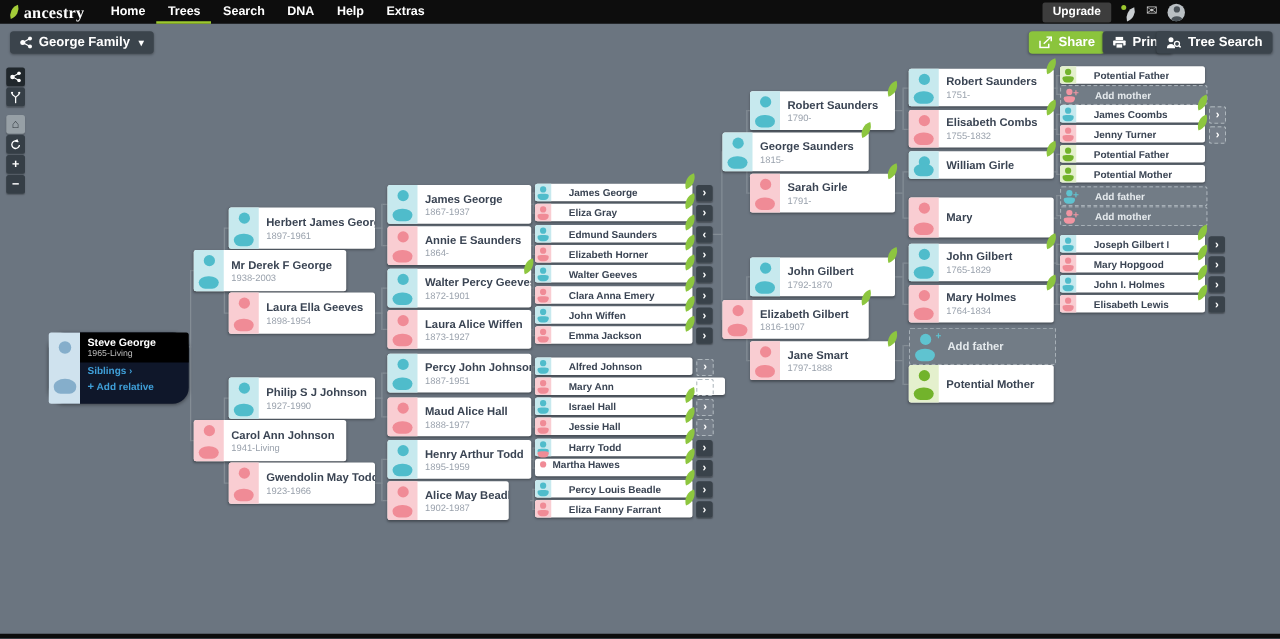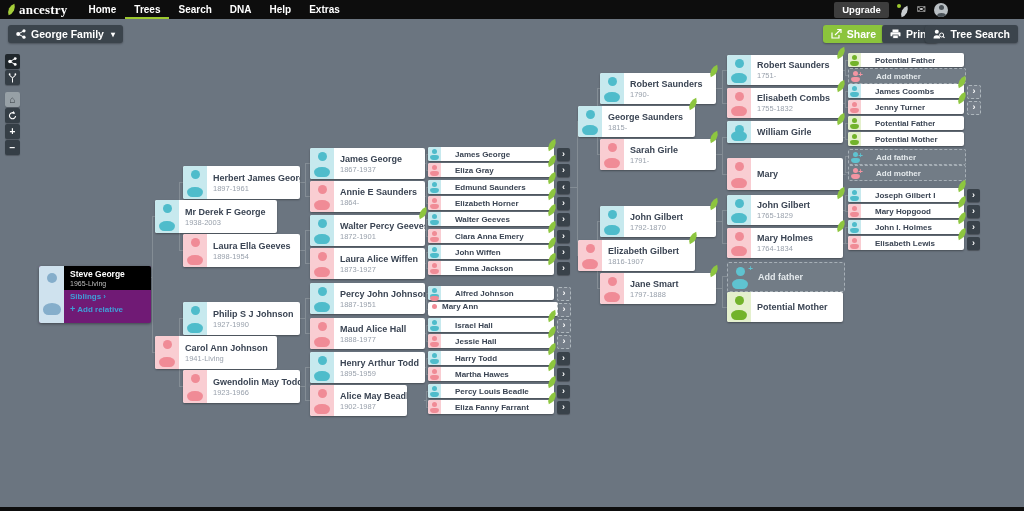--- a/index.html
+++ b/index.html
@@ -59,21 +59,21 @@
   .add-female{--ab:transparent;--sc:#f295a2;}
   .dashed{background:rgba(255,255,255,.05);border:1px dashed #a7b0b7;box-shadow:none;}
   .dashed .nm{color:#e4e9ec;}
   .avplus{position:absolute;right:-1px;top:1px;font-size:8px;font-weight:bold;color:var(--sc);}
   
   .leaf{position:absolute;right:-3px;top:-7px;width:10px;height:10px;background:#8dc63f;border-radius:100% 0 100% 0;transform:rotate(-18deg);z-index:6;cursor:pointer;}
   
   .xbtn{position:absolute;width:13px;height:13px;background:#39424a;border-radius:2px;color:#fff;font-size:9px;font-weight:bold;text-align:center;line-height:12px;z-index:6;box-shadow:0 1px 1px rgba(0,0,0,.3);cursor:pointer;}
   .xdash{background:rgba(255,255,255,.08);border:1px dashed #aeb7bd;width:12px;height:12px;line-height:10px;box-shadow:none;}
   
-  .focus-card{position:absolute;left:39px;top:266px;width:112px;height:57px;background:#701a75;border-radius:2px;box-shadow:0 1px 3px rgba(0,0,0,.4);display:flex;z-index:7;cursor:pointer;}
+  .focus-card{position:absolute;left:39px;top:266px;width:112px;height:57px;background:#0f172a;border-radius:13px;box-shadow:0 1px 3px rgba(0,0,0,.4);display:flex;z-index:7;cursor:pointer;}
   .f-av{flex:0 0 25px;background:#cfe2ee;position:relative;border-radius:2px 0 0 2px;}
   .f-av::before{content:'';position:absolute;left:50%;top:7px;width:10px;height:10px;margin-left:-5px;border-radius:50%;background:#85aecb;}
   .f-av::after{content:'';position:absolute;left:50%;bottom:8px;width:18px;height:12px;margin-left:-9px;border-radius:55% 55% 6px 6px;background:#85aecb;}
   .f-main{flex:1;display:flex;flex-direction:column;min-width:0;}
   .f-head{background:#000;color:#fff;padding:3px 5px 3px 6px;border-radius:0 2px 0 0;}
   .f-name{font-size:8.5px;font-weight:bold;white-space:nowrap;overflow:hidden;}
   .f-dates{font-size:7px;color:#bfbfbf;margin-top:1px;}
   .f-body{padding:2px 5px 0 6px;display:flex;flex-direction:column;gap:3px;}
   .f-link{color:#3f9fd8;font-size:8px;font-weight:bold;cursor:pointer;display:flex;align-items:center;gap:2px;}
   .f-link .plus{font-size:9px;}
@@ -404,21 +404,21 @@
       <div class="xbtn" style="left: 557px; top: 261.5px;">›</div>
       <div class="card cc male" style="left: 428px; top: 286px; width: 126px; height: 14px;">
         <span class="av">
           <span class="sil"></span>
         </span>
         <span class="tx">
           <span class="nm">Alfred Johnson</span>
         </span>
       </div>
       <div class="xbtn xdash" style="left: 557px; top: 286.5px;">›</div>
-      <div class="card cc female" style="left: 428px; top: 302px; width: 130px; height: 14px; flex-direction: column;">
+      <div class="card cc female" style="left: 428px; top: 302px; width: 152px; height: 14px;">
         <span class="av">
           <span class="sil"></span>
         </span>
         <span class="tx">
           <span class="nm">Mary Ann</span>
         </span>
       </div>
       <div class="xbtn xdash" style="left: 557px; top: 302.5px;">›</div>
       <div class="card cc male" style="left: 428px; top: 318px; width: 126px; height: 14px;">
         <span class="av">
@@ -443,21 +443,21 @@
       <div class="card cc male" style="left: 428px; top: 351px; width: 126px; height: 14px;">
         <span class="av">
           <span class="sil"></span>
         </span>
         <span class="tx">
           <span class="nm">Harry Todd</span>
         </span>
         <span class="leaf"></span>
       </div>
       <div class="xbtn" style="left: 557px; top: 351.5px;">›</div>
-      <div class="card cc female" style="left: 428px; top: 367px; width: 126px; height: 14px;">
+      <div class="card cc female" style="left: 428px; top: 367px; width: 126px; height: 14px; flex-direction: column;">
         <span class="av">
           <span class="sil"></span>
         </span>
         <span class="tx">
           <span class="nm">Martha Hawes</span>
         </span>
         <span class="leaf"></span>
       </div>
       <div class="xbtn" style="left: 557px; top: 367.5px;">›</div>
       <div class="card cc male" style="left: 428px; top: 384px; width: 126px; height: 14px;">

